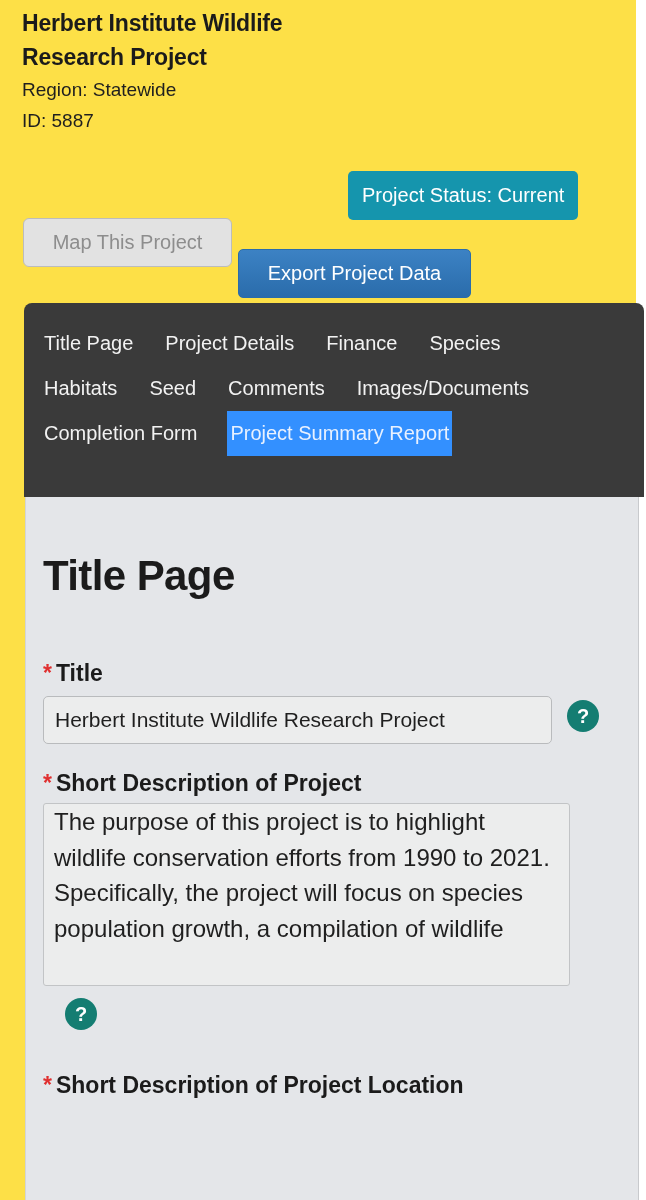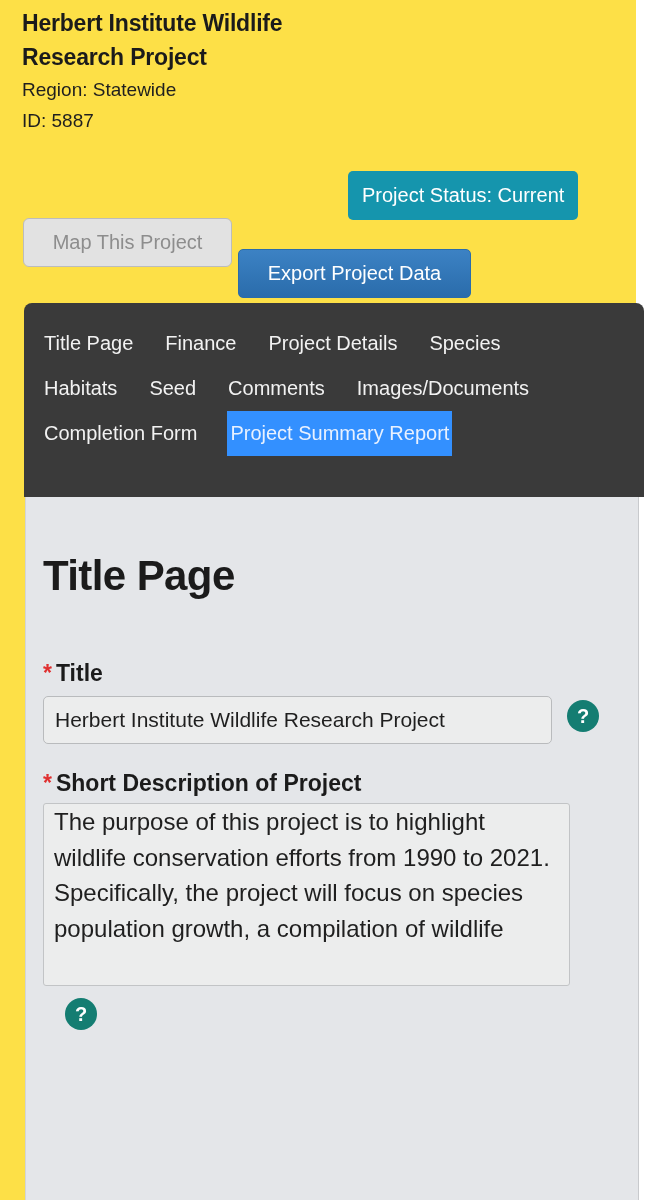--- a/index.html
+++ b/index.html
@@ -264,22 +264,22 @@
   </div>
 
   <div class="status-badge">Project Status: Current</div>
 
   <div class="btn-map">Map This Project</div>
   <div class="btn-export">Export Project Data</div>
 
   <div class="navbar">
     <div class="nav-row">
       <span class="nav-item">Title Page</span>
+      <span class="nav-item">Project Details</span>
       <span class="nav-item">Finance</span>
-      <span class="nav-item">Project Details</span>
       <span class="nav-item">Species</span>
       <span class="nav-item">Habitats</span>
       <span class="nav-item">Seed</span>
       <span class="nav-item">Comments</span>
       <span class="nav-item">Images/Documents</span>
       <span class="nav-item">Completion Form</span>
       <span class="nav-item selected">Project Summary Report</span>
     </div>
   </div>
 
@@ -294,15 +294,18 @@
       <input class="text-input" type="text" value="Herbert Institute Wildlife Research Project" style="">
       <span class="help-icon">?</span>
     </div>
 
     <div class="field-label label-shortdesc">
       <span class="req-star">*</span><span>Short Description of Project</span>
     </div>
     <textarea class="textarea-desc" style="">The purpose of this project is to highlight wildlife conservation efforts from 1990 to 2021. Specifically, the project will focus on species population growth, a compilation of wildlife</textarea>
     <span class="help-icon below">?</span>
 
+    <div class="field-label label-location">
+      <span class="req-star">*</span><span>Short Description of Project Location</span>
+    </div>
 
   </div>
 </div>
 
 </body></html>

